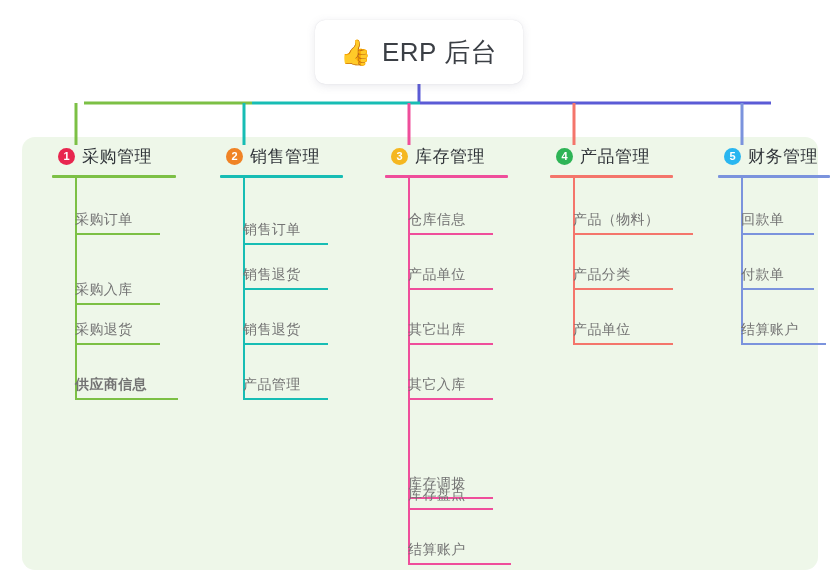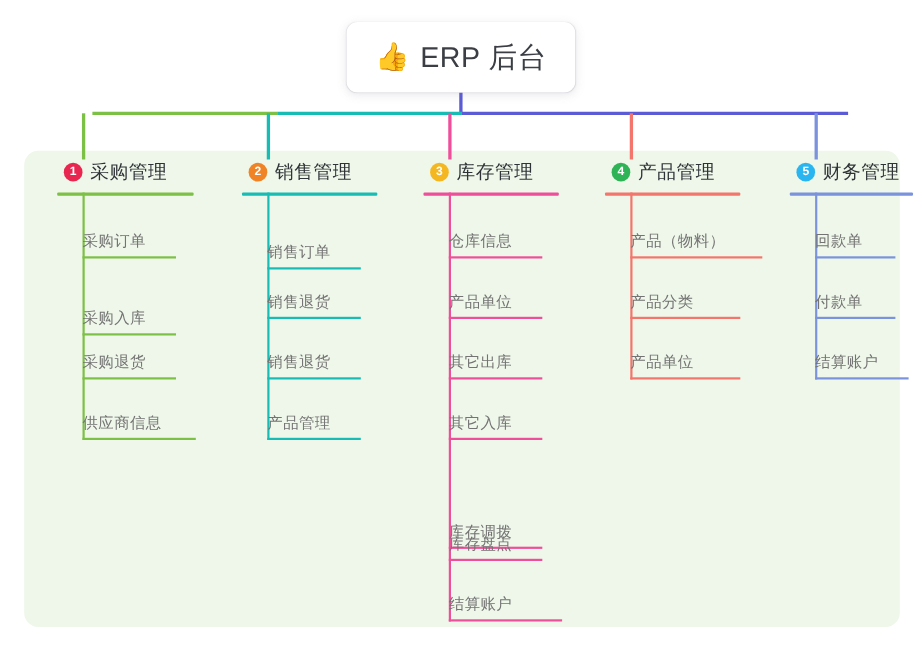--- a/index.html
+++ b/index.html
@@ -181,21 +181,21 @@
           <div class="leaf-underline" style="width: 85px; background: rgb(124, 192, 69);"></div>
         </div>
         <div class="leaf" style="top: 136px; height: 32px; width: 168px;">
           <div class="leaf-label">采购入库</div>
           <div class="leaf-underline" style="width: 85px; background: rgb(124, 192, 69);"></div>
         </div>
         <div class="leaf" style="top: 176px; height: 32px; width: 168px;">
           <div class="leaf-label">采购退货</div>
           <div class="leaf-underline" style="width: 85px; background: rgb(124, 192, 69);"></div>
         </div>
-        <div class="leaf" style="top: 231px; height: 32px; width: 168px;">
+        <div class="leaf" style="top: 231px; height: 32px; width: 168px; font-weight: bold;">
           <div class="leaf-label">供应商信息</div>
           <div class="leaf-underline" style="width: 103px; background: rgb(124, 192, 69);"></div>
         </div>
       </div>
       <div class="column" style="left: 186px; width: 165px;">
         <div class="col-header">
           <span class="badge" style="background: rgb(240, 131, 37);">2</span>
           <span class="col-title">销售管理</span>
         </div>
         <div class="col-underline" style="width: 123px; background: rgb(23, 189, 180);"></div>

